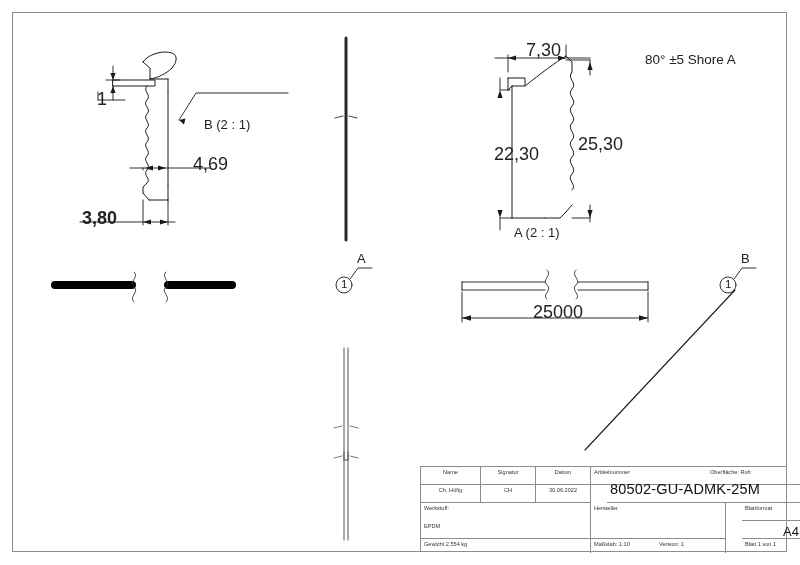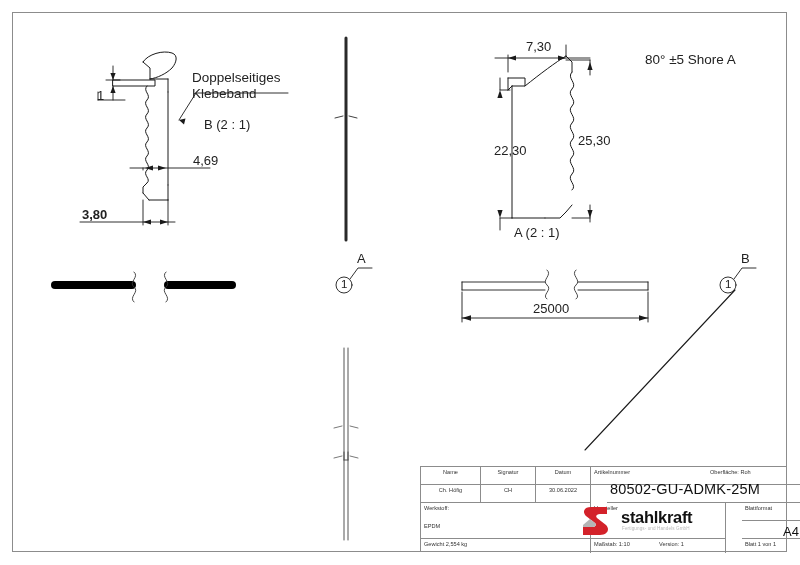--- a/index.html
+++ b/index.html
@@ -7,21 +7,21 @@
        font-family:"Liberation Sans","DejaVu Sans",sans-serif;color:#1a1a1a;}
   #sheet{position:relative;width:800px;height:565px;background:#fff;}
 
   .frame{position:absolute;left:12px;top:12px;width:775px;height:540px;
          border:1px solid #8c8c8c;box-sizing:border-box;}
 
   svg.draw{position:absolute;left:0;top:0;width:800px;height:565px;
            pointer-events:none;}
 
   .lbl{position:absolute;white-space:pre;line-height:1.15;}
-  .dim{font-size:13px;color:#222;}
+  .dim{font-size:18px;color:#222;}
   .dim-sm{font-size:11.5px;color:#222;}
   .note{font-size:13.5px;color:#222;}
   .detail-title{font-size:13px;color:#222;}
   .mark{font-size:13px;color:#222;}
 
   
   .tb{position:absolute;left:420px;top:466px;width:367px;height:86px;
       box-sizing:border-box;border:1px solid #8c8c8c;background:#fff;}
   .tb .cell{position:absolute;box-sizing:border-box;
             border-right:1px solid #8c8c8c;border-bottom:1px solid #8c8c8c;
@@ -219,22 +219,20 @@
         <path d="M734,279 L742,268 L756,268"></path>
       </g>
       <g>
         <path d="M585,450 L735,290" stroke="#1a1a1a" stroke-width="1.1"></path>
       </g>
 
     </g>
   </svg>
 
   <div class="lbl dim" style="left:97px;top:89px;">1</div>
-  <div class="lbl note" style="left:192px;top:70px;">Doppelseitiges
-Klebeband</div>
   <div class="lbl dim" style="left:193px;top:154px;">4,69</div>
   <div class="lbl dim" style="left:82px;top:208px;font-weight:bold;">3,80</div>
   <div class="lbl detail-title" style="left:196px;top:118px;margin-left:8px;">B (2 : 1)</div>
 
   <div class="lbl dim" style="left:526px;top:40px;">7,30</div>
   <div class="lbl dim" style="left:494px;top:144px;">22,30</div>
   <div class="lbl dim" style="left:578px;top:134px;">25,30</div>
   <div class="lbl detail-title" style="left:514px;top:226px;text-align:center;">A (2 : 1)</div>
   <div class="lbl note" style="left:645px;top:52px;">80° ±5 Shore A</div>
 
@@ -266,24 +264,16 @@
     <div class="cell nr" style="left:305px;top:36px;width:60px;height:36px;border-left:none;"></div>
 
     <div class="cell nr" style="left:305px;top:36px;width:60px;height:18px;">Blattformat</div>
     <div class="cell a4 nr" style="left:305px;top:54px;width:60px;height:18px;padding-top:3px;text-align:right;">A4</div>
 
     <div class="cell nb" style="left:0;top:72px;width:170px;height:14px;">Gewicht 2,554 kg</div>
     <div class="cell nb" style="left:170px;top:72px;width:65px;height:14px;border-right:none;">Maßstab: 1:10</div>
     <div class="cell nb" style="left:235px;top:72px;width:70px;height:14px;">Version: 1</div>
     <div class="cell nb nr" style="left:305px;top:72px;width:60px;height:14px;">Blatt 1 von 1</div>
 
-    <div class="logo">
-      <svg class="bolt" viewBox="0 0 34 30">
-        <path d="M26,1 L10,1 C3,1 1,6 5,10 L14,17 C16,19 14,21 11,21 L2,21 L2,29 L19,29 C27,29 29,23 25,19 L16,12 C14,10 16,8 19,8 L26,8 Z" fill="#d3222a"></path>
-        <path d="M2,21 L11,21 C14,21 16,19 14,17 L9,13 L2,19 Z" fill="#b5b5b5"></path>
-      </svg>
-      <div class="word">stahlkraft</div>
-      <div class="tag">Fertigungs- und Handels GmbH</div>
-    </div>
 
   </div>
 
 </div>
 
 </body></html>

